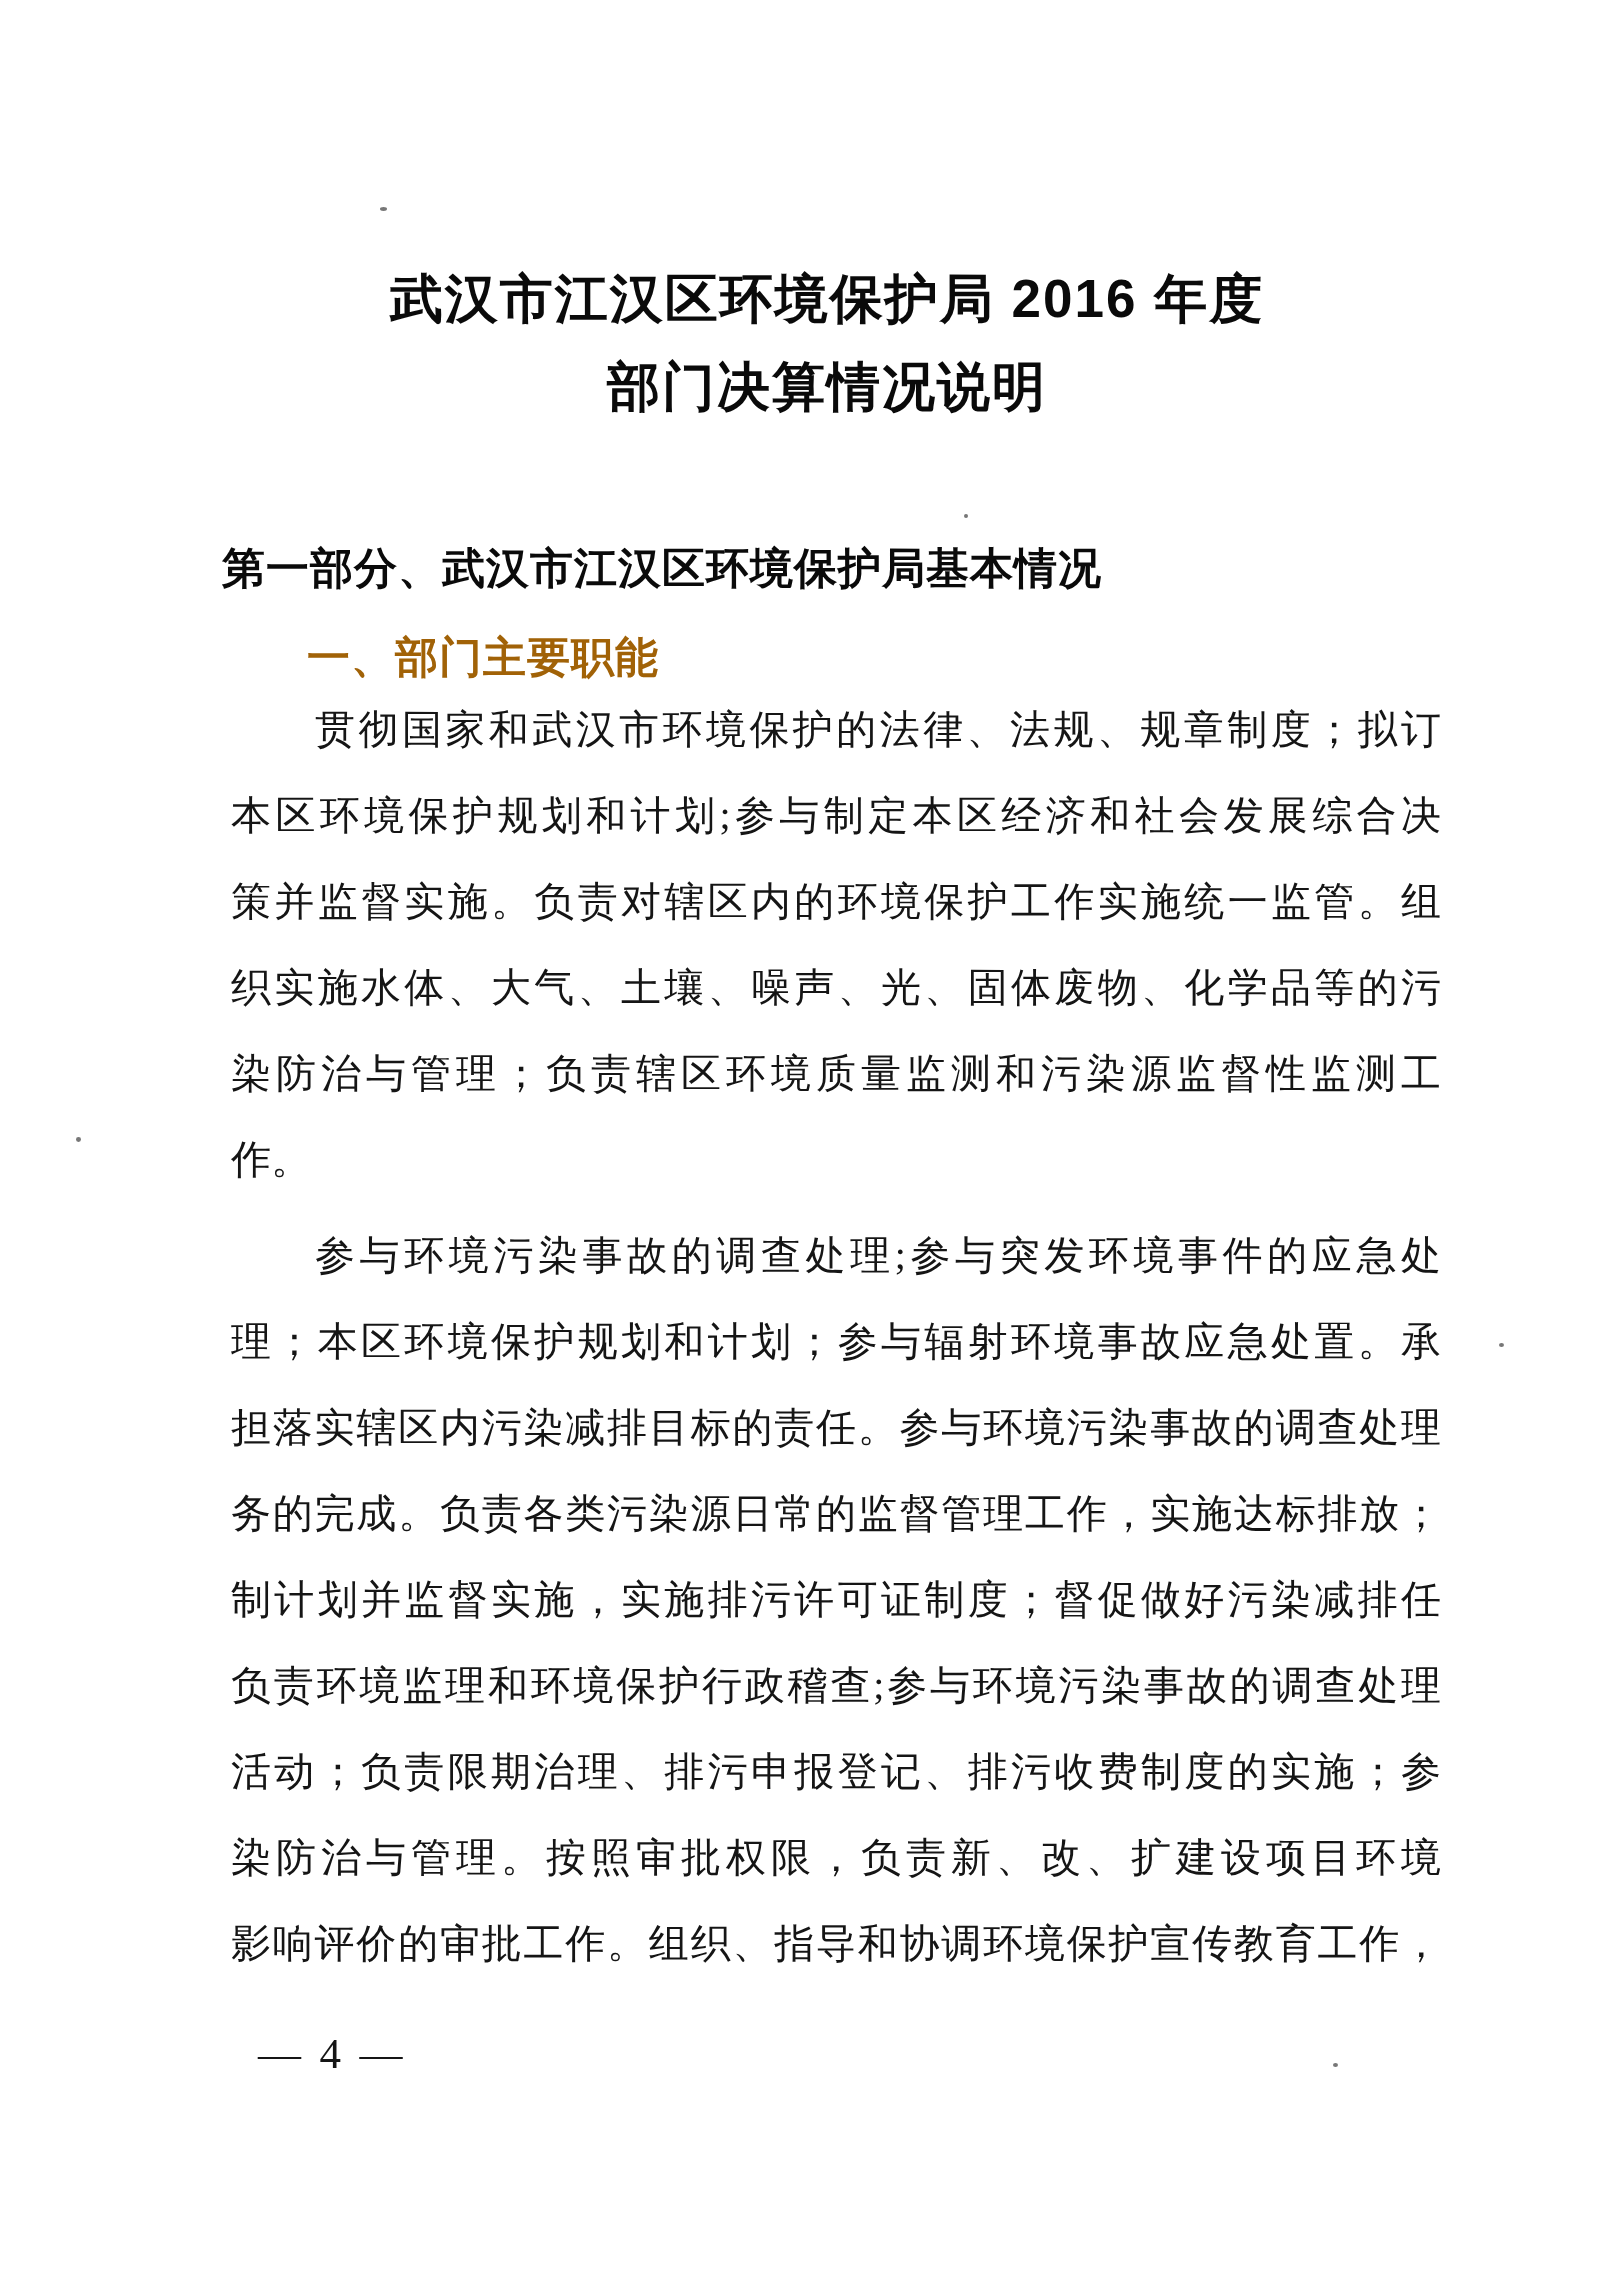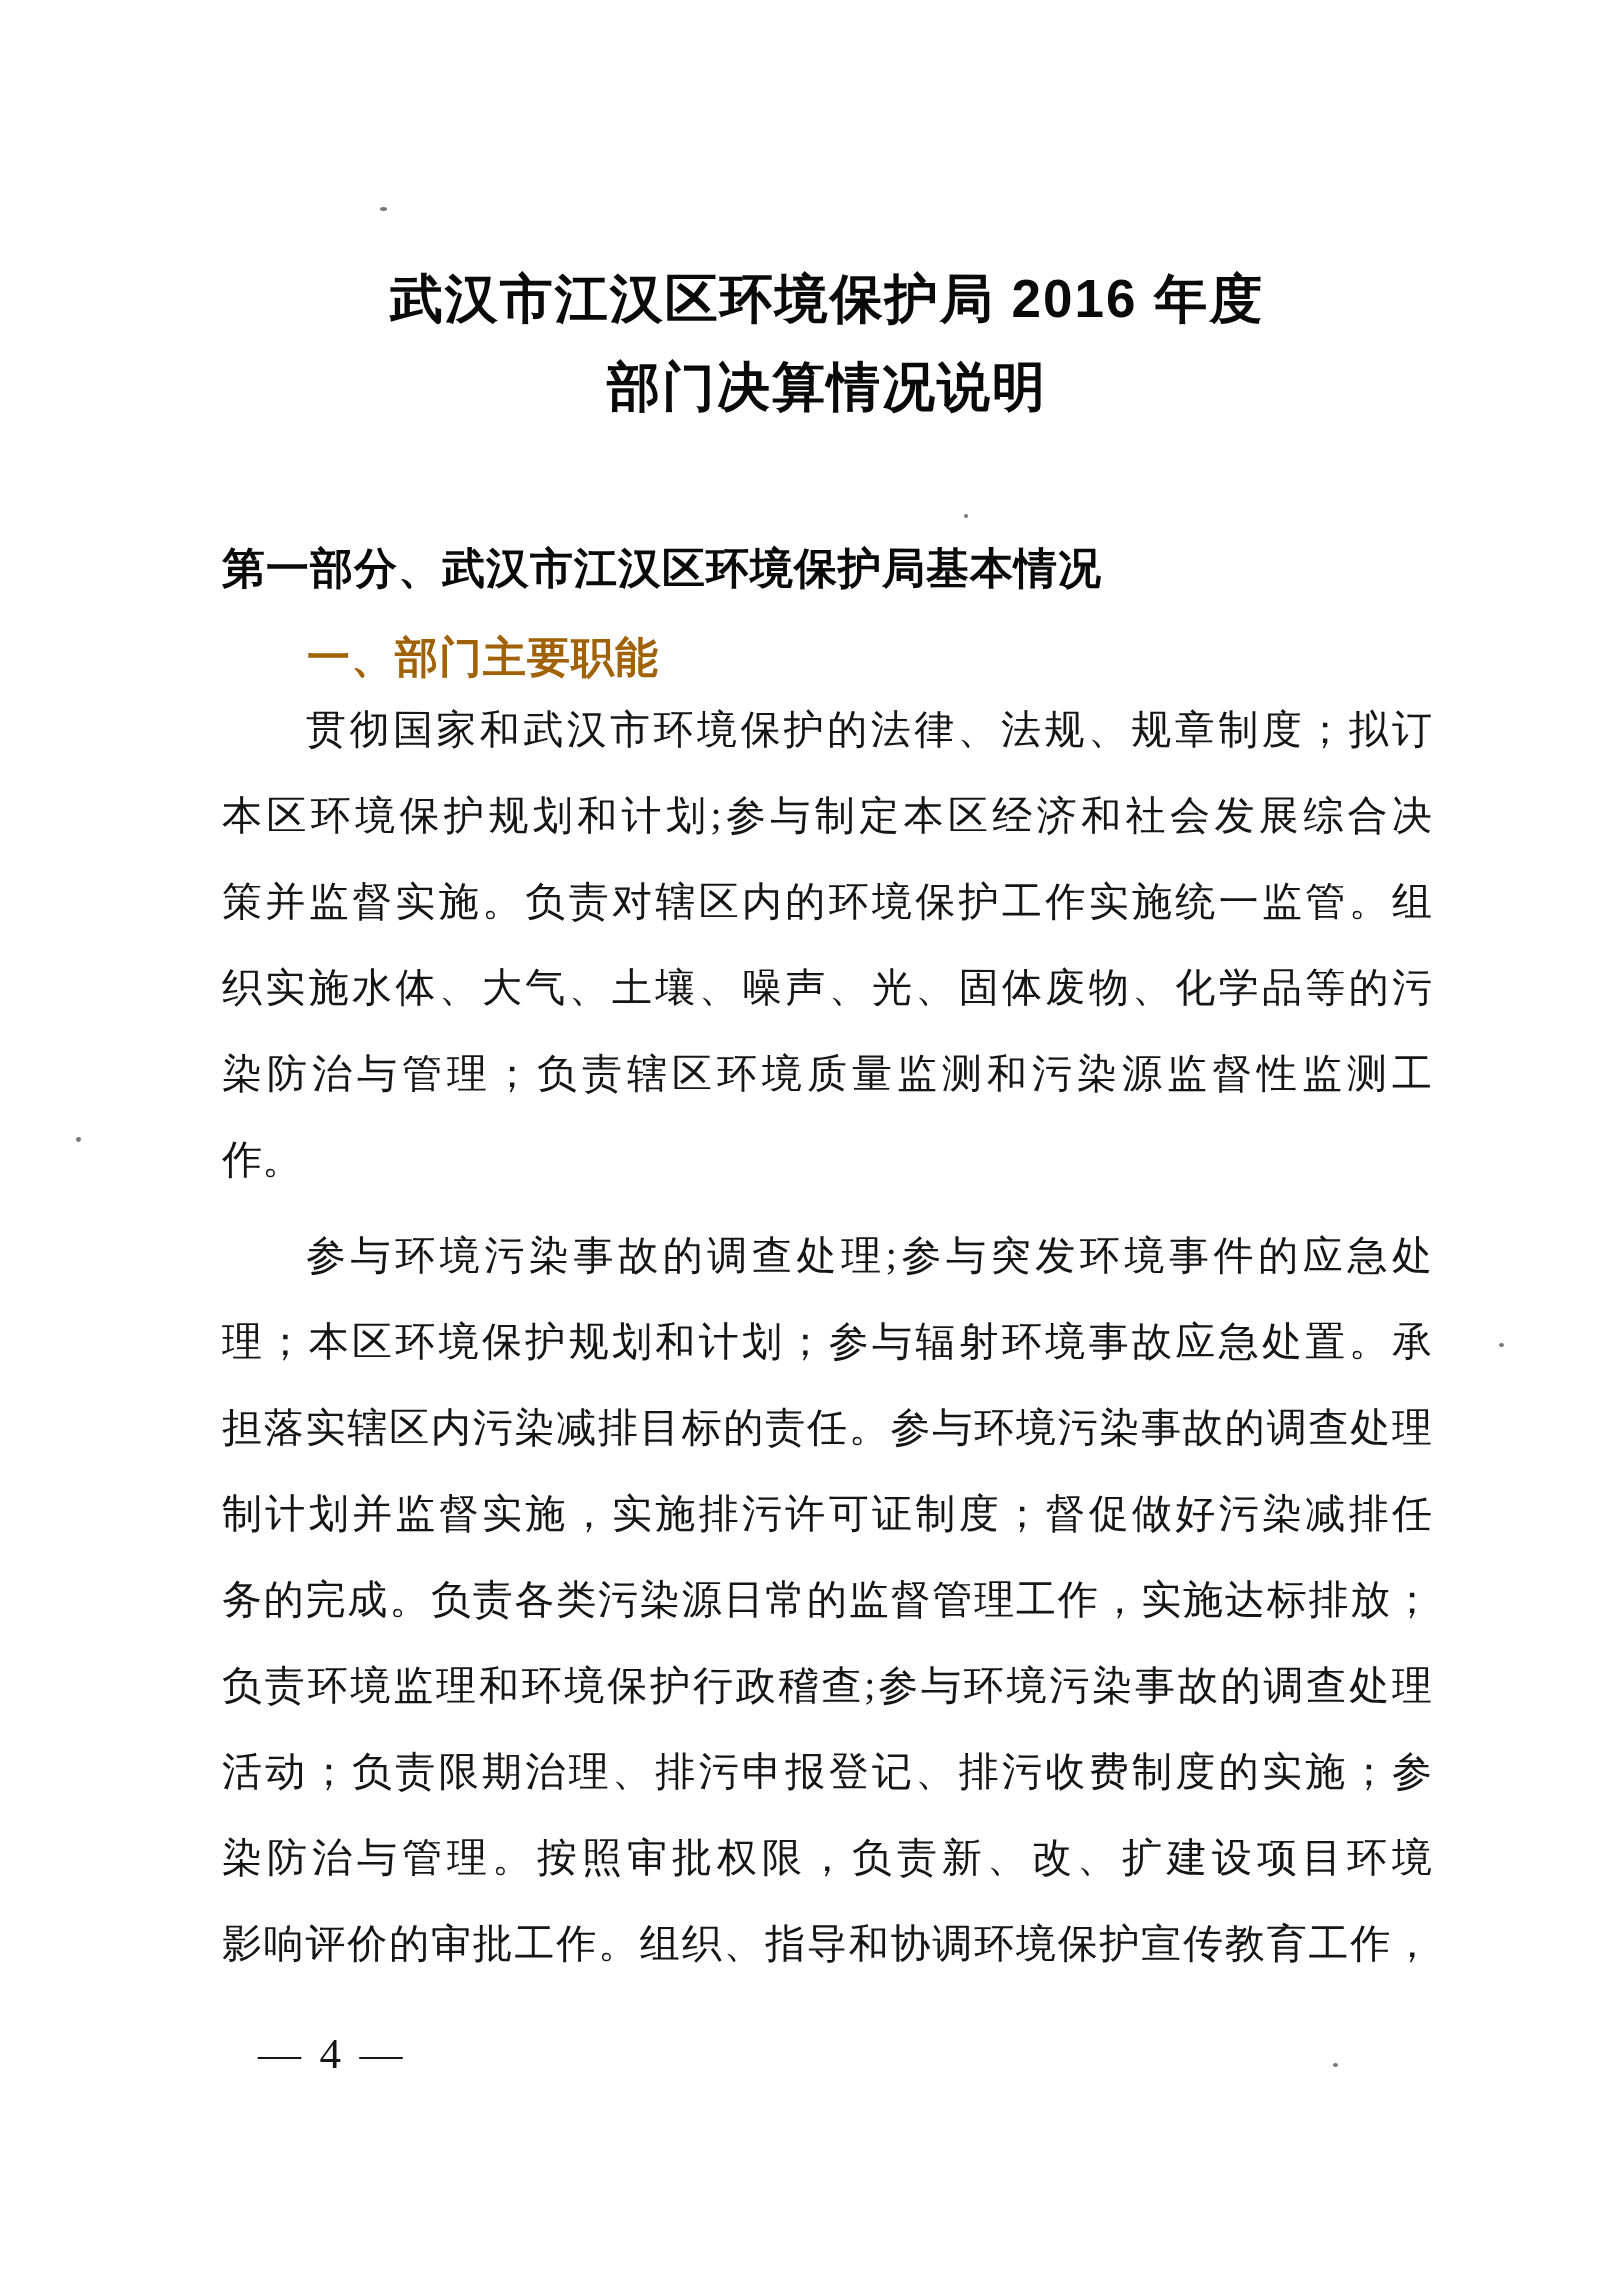--- a/index.html
+++ b/index.html
@@ -43,21 +43,21 @@
     left: 307px;
     width: 1125px;
     text-align: left;
     font-family: "Liberation Sans", "DejaVu Sans", sans-serif;
     font-weight: 700;
     font-size: 43px;
     line-height: 86px;
     letter-spacing: 1px;
     color: #a16207;
   }
-  .para { position: absolute; left: 222px; width: 1210px; font-family: Liberation Serif, serif; }
+  .para { position: absolute; left: 231px; width: 1210px; font-family: Liberation Serif, serif; }
   .para-1 { top: 687px; }
   .para-2 { top: 1213px; }
   .line {
     font-size: 40px;
     line-height: 86px;
     text-align: justify;
     text-align-last: justify;
     text-justify: inter-ideograph;
     white-space: nowrap;
     color: #151515;
@@ -100,22 +100,22 @@
     <div class="line">策并监督实施。负责对辖区内的环境保护工作实施统一监管。组</div>
     <div class="line">织实施水体、大气、土壤、噪声、光、固体废物、化学品等的污</div>
     <div class="line">染防治与管理；负责辖区环境质量监测和污染源监督性监测工</div>
     <div class="line short">作。</div>
   </div>
 
   <div class="para para-2">
     <div class="line indent">参与环境污染事故的调查处理;参与突发环境事件的应急处</div>
     <div class="line">理；本区环境保护规划和计划；参与辐射环境事故应急处置。承</div>
     <div class="line">担落实辖区内污染减排目标的责任。参与环境污染事故的调查处理</div>
+    <div class="line">务的完成。负责各类污染源日常的监督管理工作，实施达标排放；</div>
     <div class="line">制计划并监督实施，实施排污许可证制度；督促做好污染减排任</div>
-    <div class="line">务的完成。负责各类污染源日常的监督管理工作，实施达标排放；</div>
     <div class="line">负责环境监理和环境保护行政稽查;参与环境污染事故的调查处理</div>
     <div class="line">活动；负责限期治理、排污申报登记、排污收费制度的实施；参</div>
     <div class="line">染防治与管理。按照审批权限，负责新、改、扩建设项目环境</div>
     <div class="line">影响评价的审批工作。组织、指导和协调环境保护宣传教育工作，</div>
   </div>
 
   <div class="page-number">— 4 —</div>
 
   <div class="speck" style="left:380px; top:207px; width:6.9px; height:3.9px;"></div>
   <div class="speck" style="left:964px; top:514px; width:3.9px; height:3.9px;"></div>

